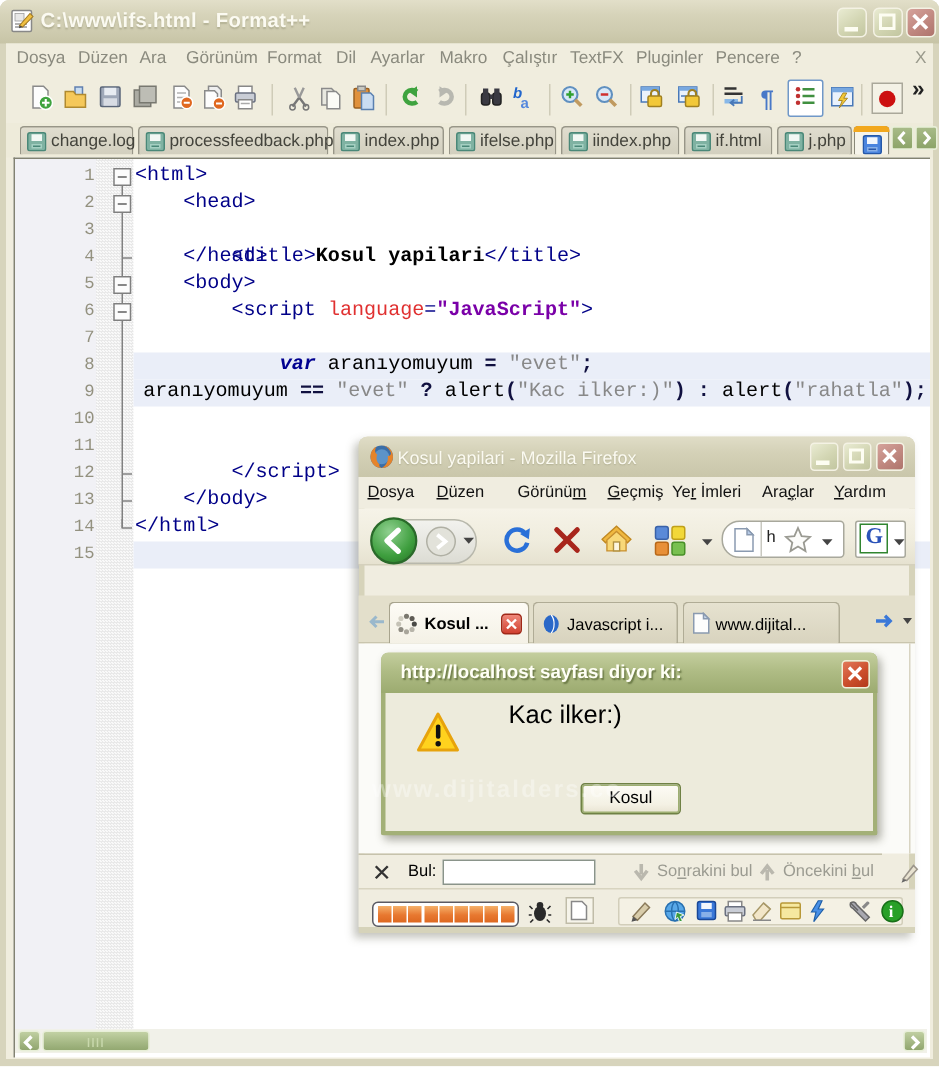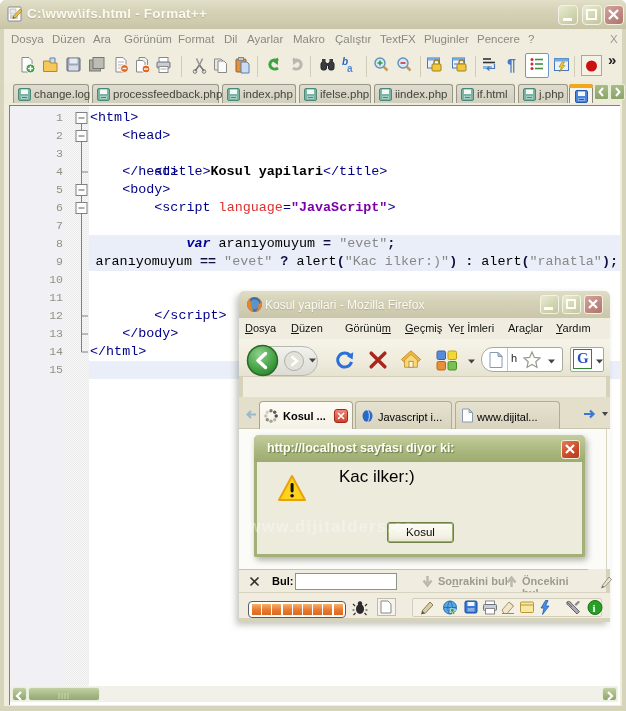--- a/index.html
+++ b/index.html
@@ -62,21 +62,21 @@
 .fbtn.min, .fbtn.max { background:linear-gradient(145deg,#E9EBD2 0%,#D2D5B2 55%,#C2C6A0 100%); }
 .fbtn.close { background:linear-gradient(145deg,#D5A29B 0%,#C08880 55%,#AE746C 100%); }
 .ff-menu { position:absolute; left:-4px; top:27px; width:371px; height:21px; background:#F0EDE0; color:#111; font-size:11px; }
 .ff-menu span { position:absolute; top:4px; }
 .ff-nav { position:absolute; left:-4px; top:48px; width:371px; height:38px;
   background:linear-gradient(180deg,#F6F3E8 0%,#EFECDD 60%,#E6E2D0 100%); border-bottom:1px solid #D4D0BC; }
 .ff-bm { position:absolute; left:-4px; top:86px; width:371px; height:20px; background:#F0EDE0; border-bottom:1px solid #D8D4C0; font-size:11px; color:#111; }
 .ff-tabbar { position:absolute; left:-4px; top:106px; width:371px; height:32px; background:#E3DFCB; border-bottom:1px solid #C9C5AE; font-size:11px; }
 .fftab { position:absolute; top:4px; height:28px; border:1px solid #B0AC96; border-bottom:none; border-radius:4px 4px 0 0; color:#222; }
 .ff-content { position:absolute; left:-4px; top:138px; width:371px; height:140px; background:#FBFBF8; }
-.ff-find { position:absolute; left:-4px; top:278px; width:349px; height:23px; background:#F0EDE0; border-top:1px solid #C6C2AC; font-size:11px;font-weight:bold; }
+.ff-find { position:absolute; left:-4px; top:278px; width:349px; height:23px; background:#F0EDE0; border-top:1px solid #C6C2AC; font-size:11px; }
 .ff-status { position:absolute; left:-4px; top:301px; width:371px; height:26px; background:#F0EDE0; border-top:1px solid #D8D4C0; }
 
 
 #dlg { position:absolute; left:254px; top:435px; width:331px; height:122px;
   background:#EDEBDC; border-radius:5px 5px 2px 2px;
   border-left:3px solid #A3B077; border-right:3px solid #A3B077; border-bottom:3px solid #A3B077;
   box-shadow:2px 3px 6px rgba(60,60,40,0.4); }
 .dlg-title { position:absolute; left:-3px; top:0; width:331px; height:27px; border-radius:5px 5px 0 0;
   background:linear-gradient(180deg,#C4CE9E 0%,#AFBC85 45%,#9CAB70 100%); }
 .dlg-title .txt { position:absolute; left:13px; top:6px; color:#FFFFF6; font-size:12.5px; font-weight:bold; text-shadow:1px 1px 1px rgba(90,105,55,0.8); }

